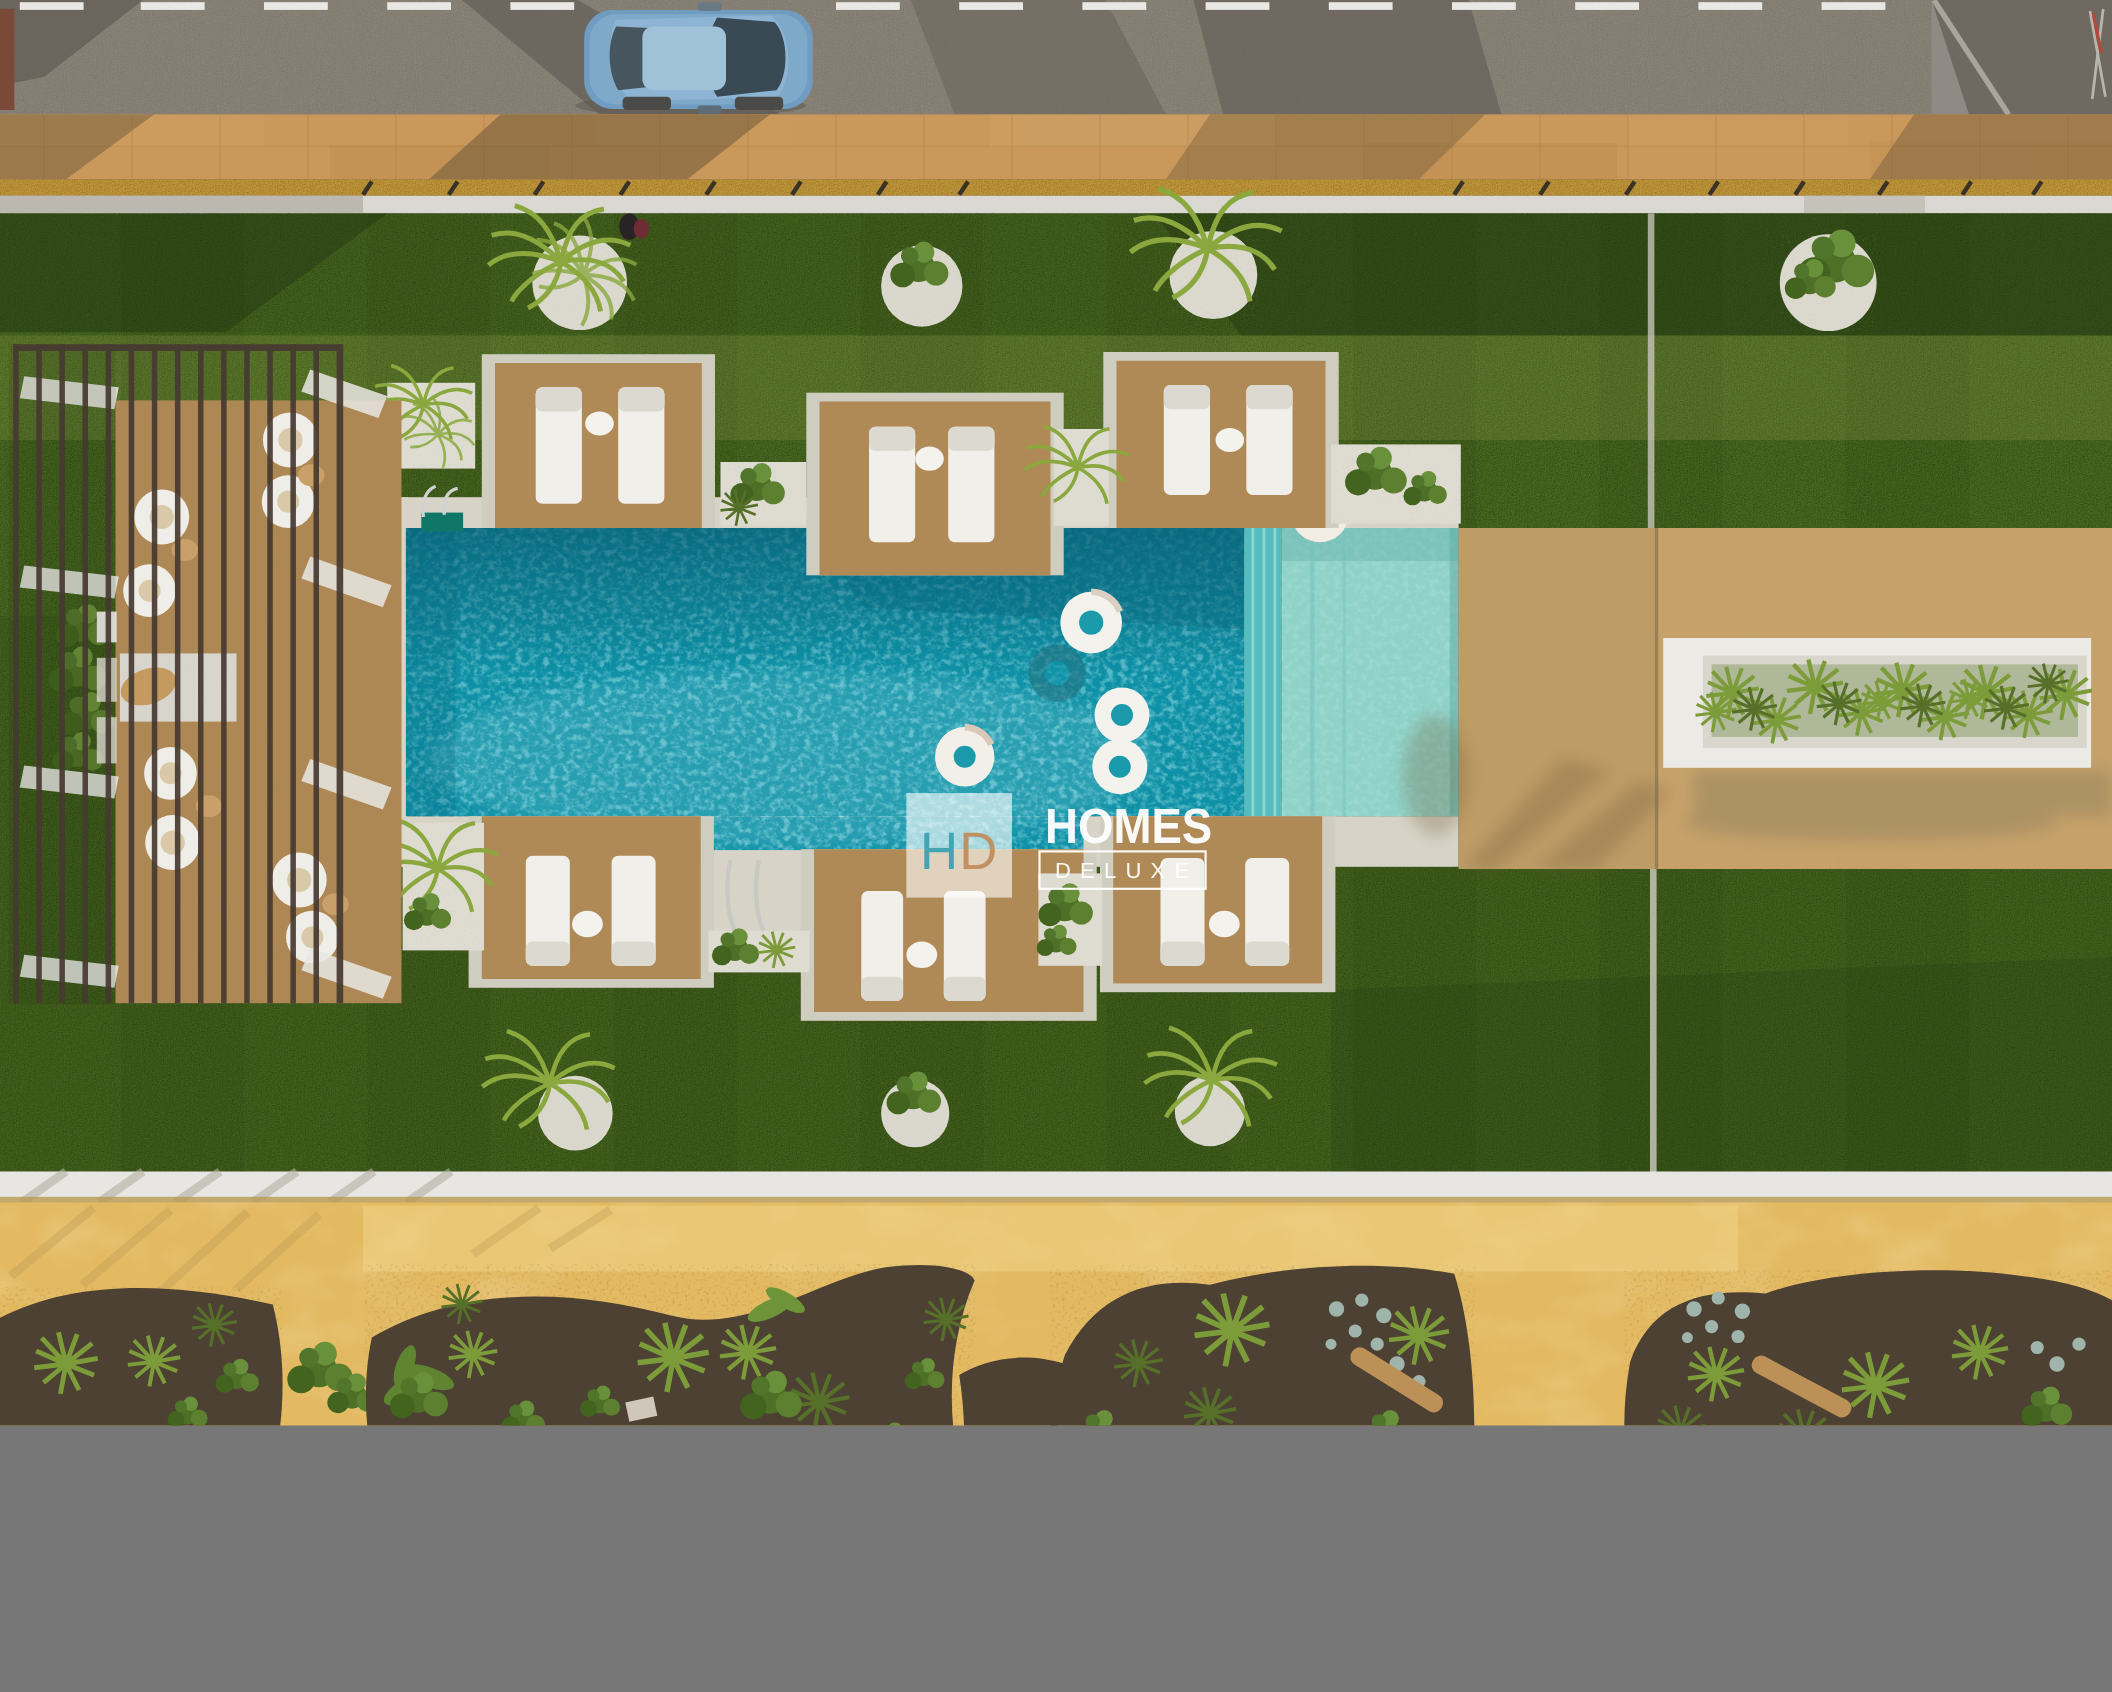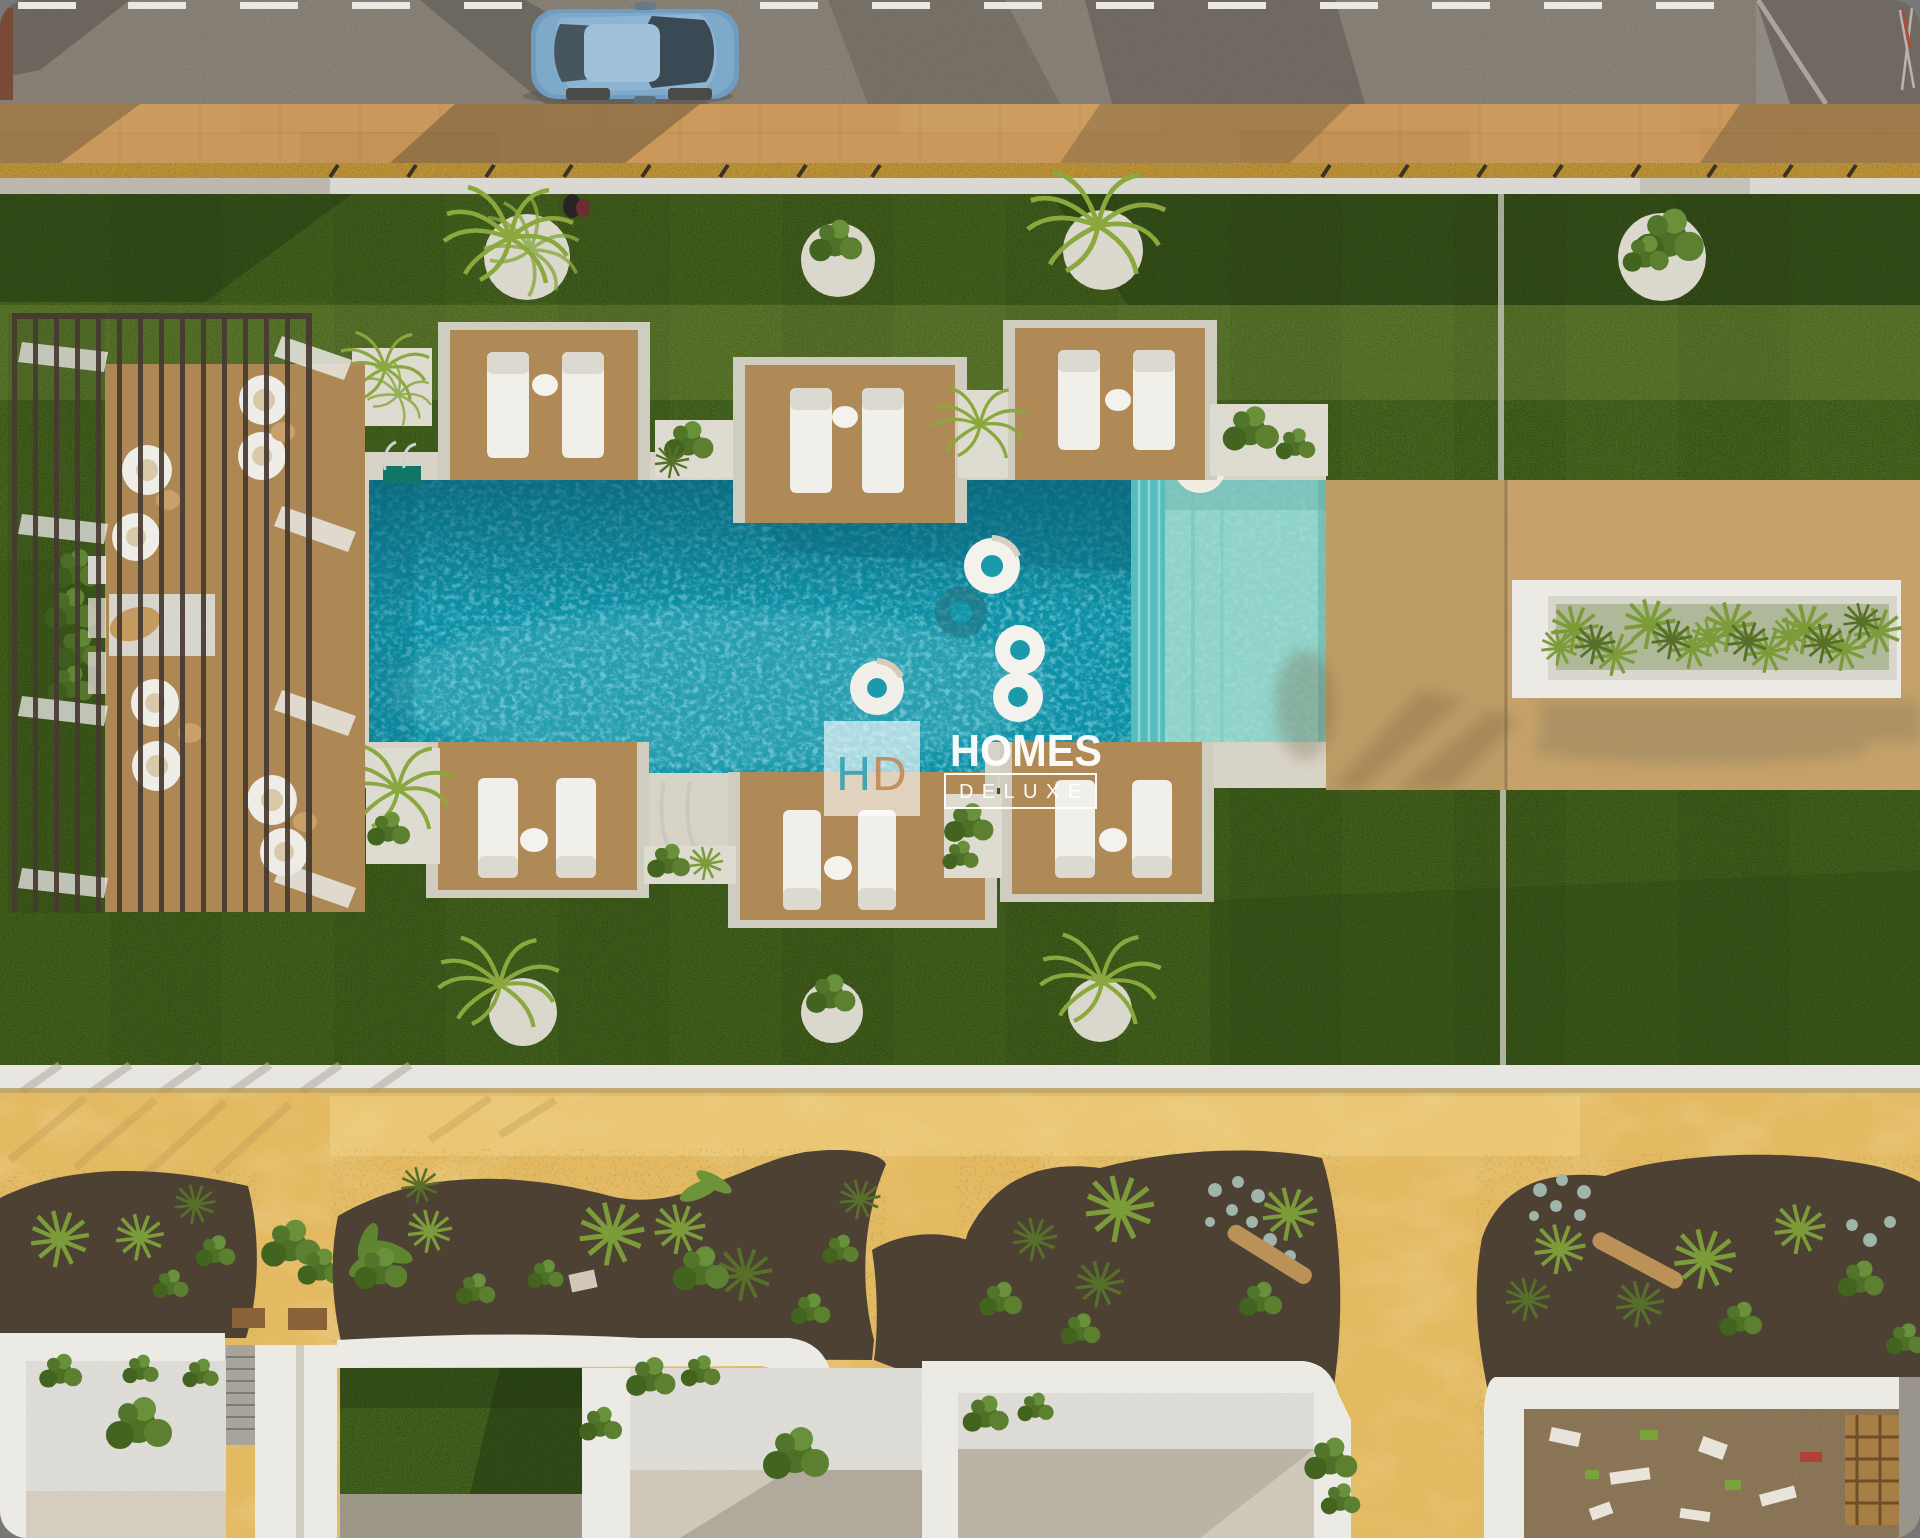--- a/index.html
+++ b/index.html
@@ -1,16 +1,16 @@
 <!DOCTYPE html>
 <html><head>
 <meta charset="utf-8">
 <style>
   html,body{margin:0;padding:0;background:#777;}
-  #stage{position:relative;width:1920px;height:1538px;overflow:hidden;font-family:"Liberation Sans",sans-serif;border-radius:27px;}
+  #stage{position:relative;width:1920px;height:1296px;overflow:hidden;font-family:"Liberation Sans",sans-serif;}
   svg{display:block;}
 </style>
 </head>
 <body>
 <div id="stage">
 <svg width="1920" height="1538" viewBox="0 0 1920 1538" xmlns="http://www.w3.org/2000/svg">
 <defs>
   <filter id="grain" x="0%" y="0%" width="100%" height="100%">
     <feTurbulence type="fractalNoise" baseFrequency="0.8" numOctaves="2" seed="3"></feTurbulence>
     <feColorMatrix type="matrix" values="0 0 0 0 0  0 0 0 0 0  0 0 0 0 0  0.9 0.9 0.9 0 -1.05"></feColorMatrix>

